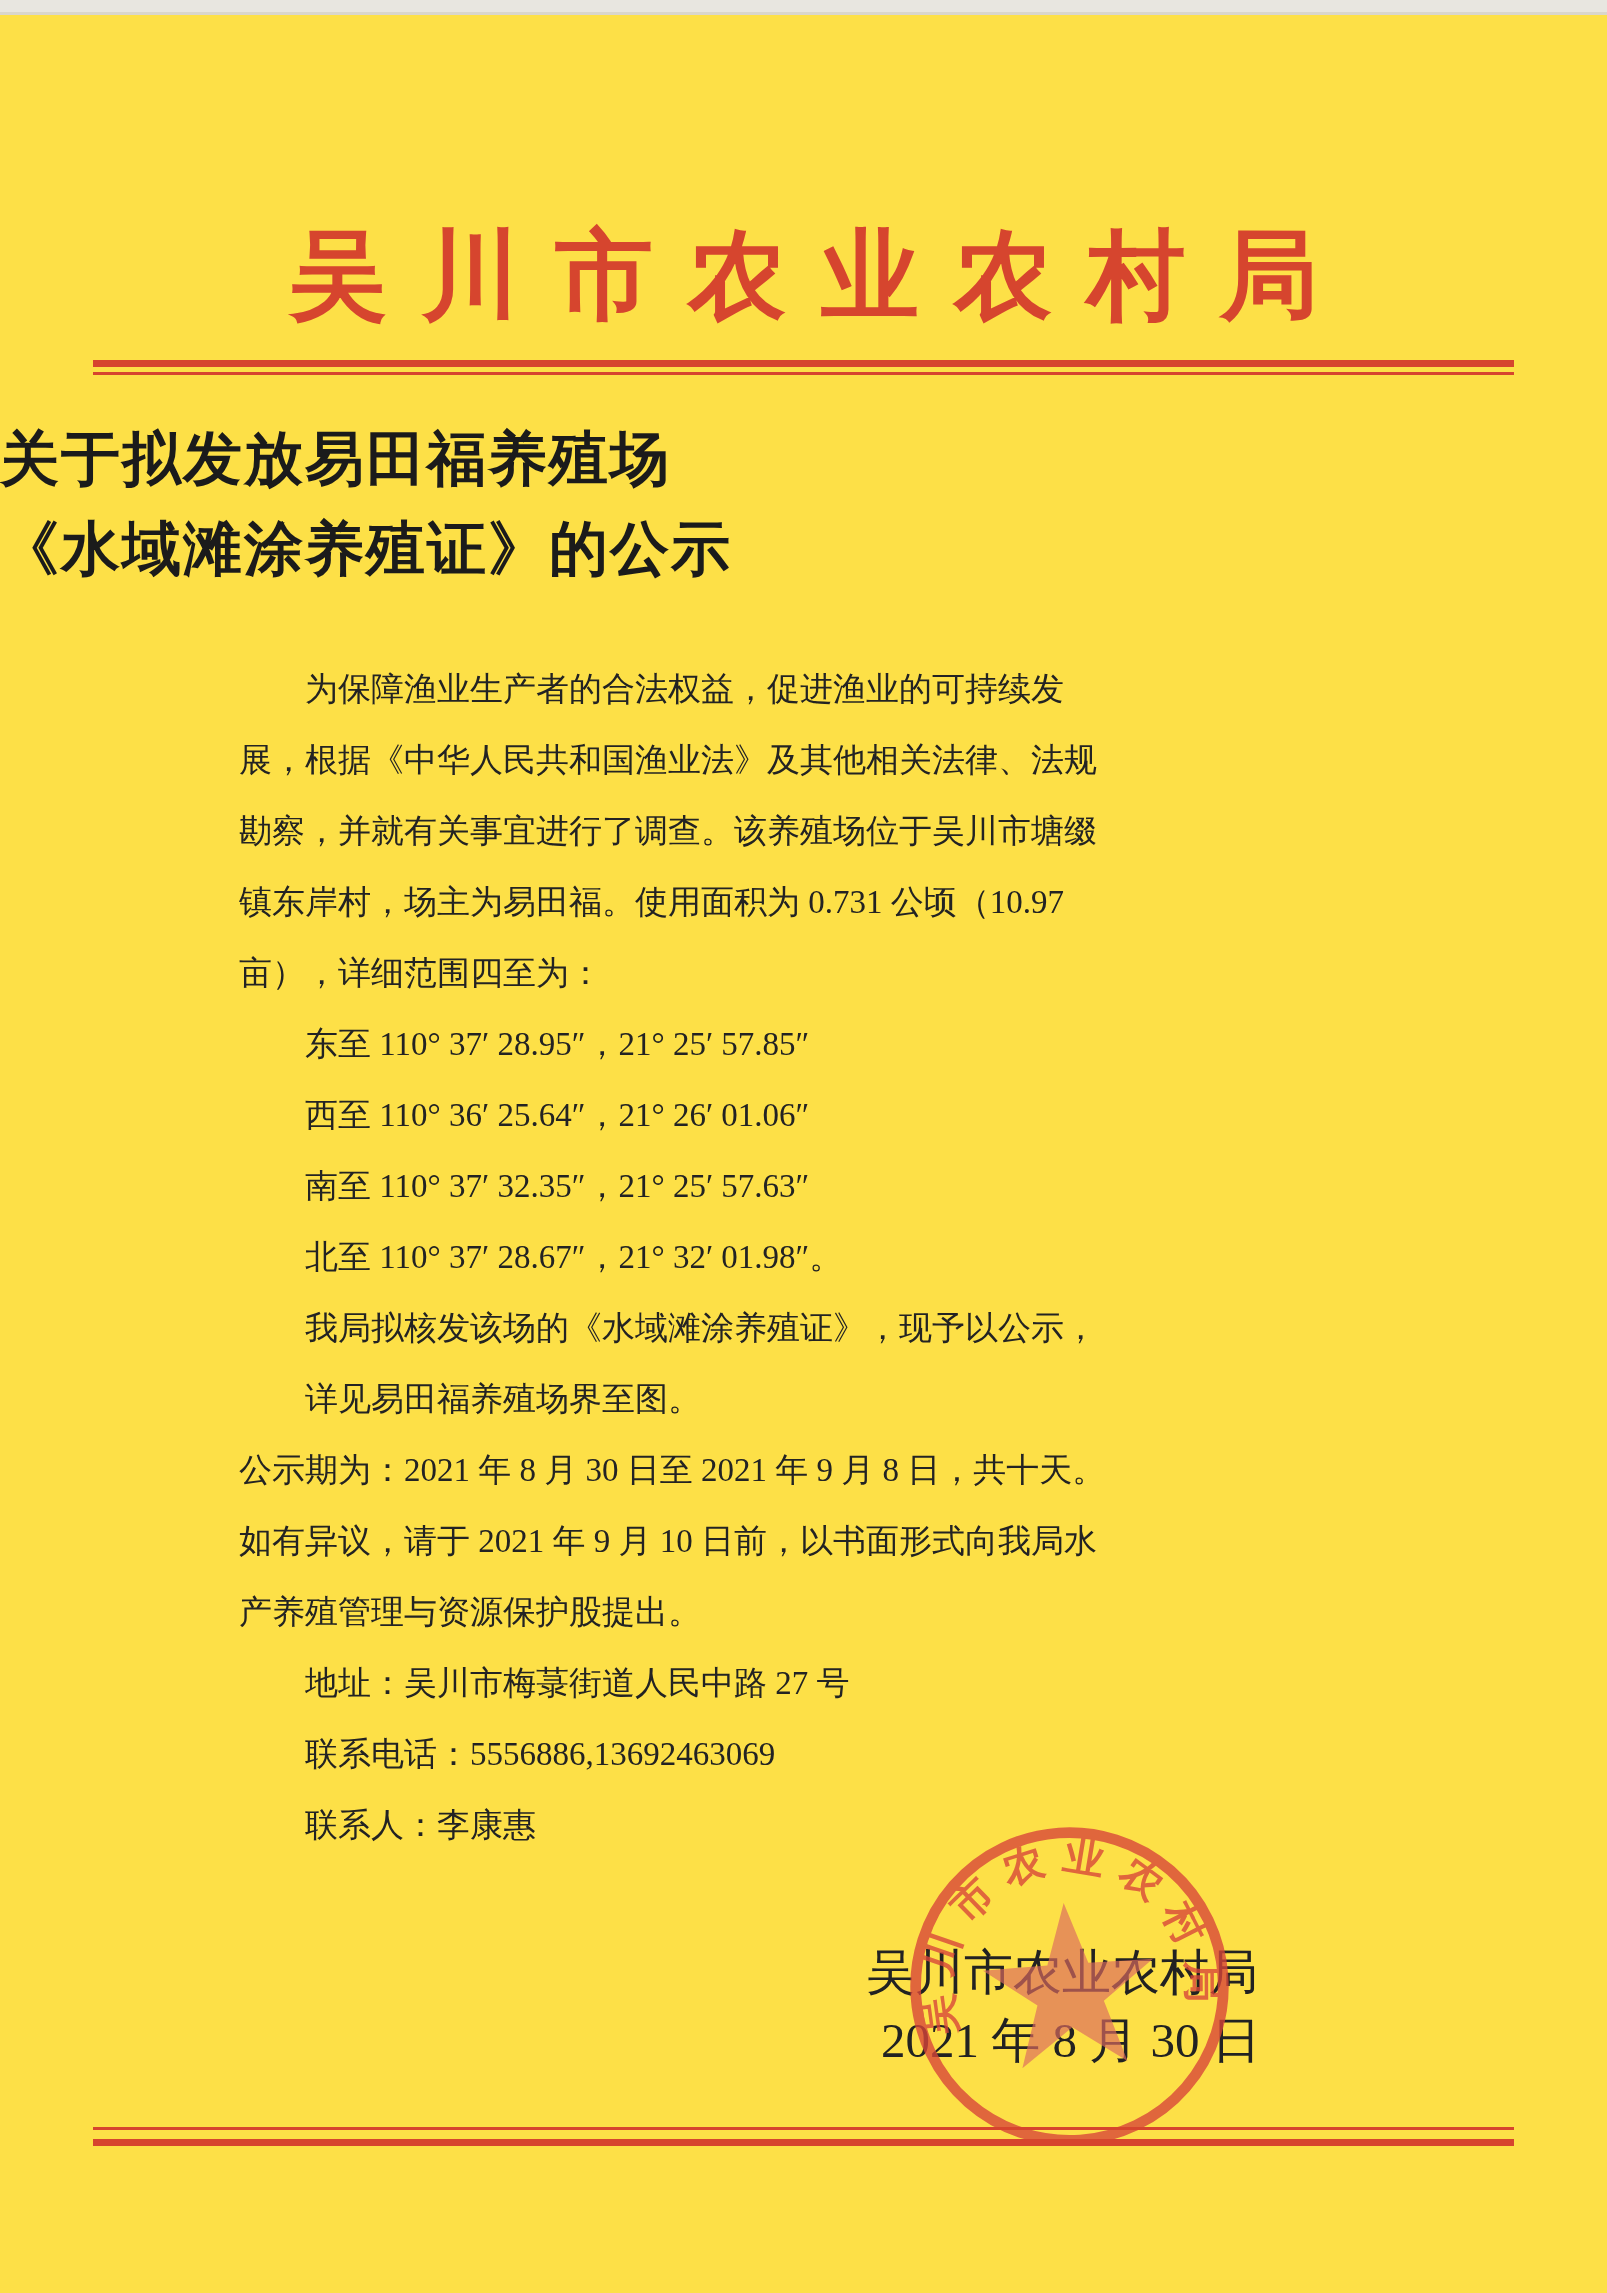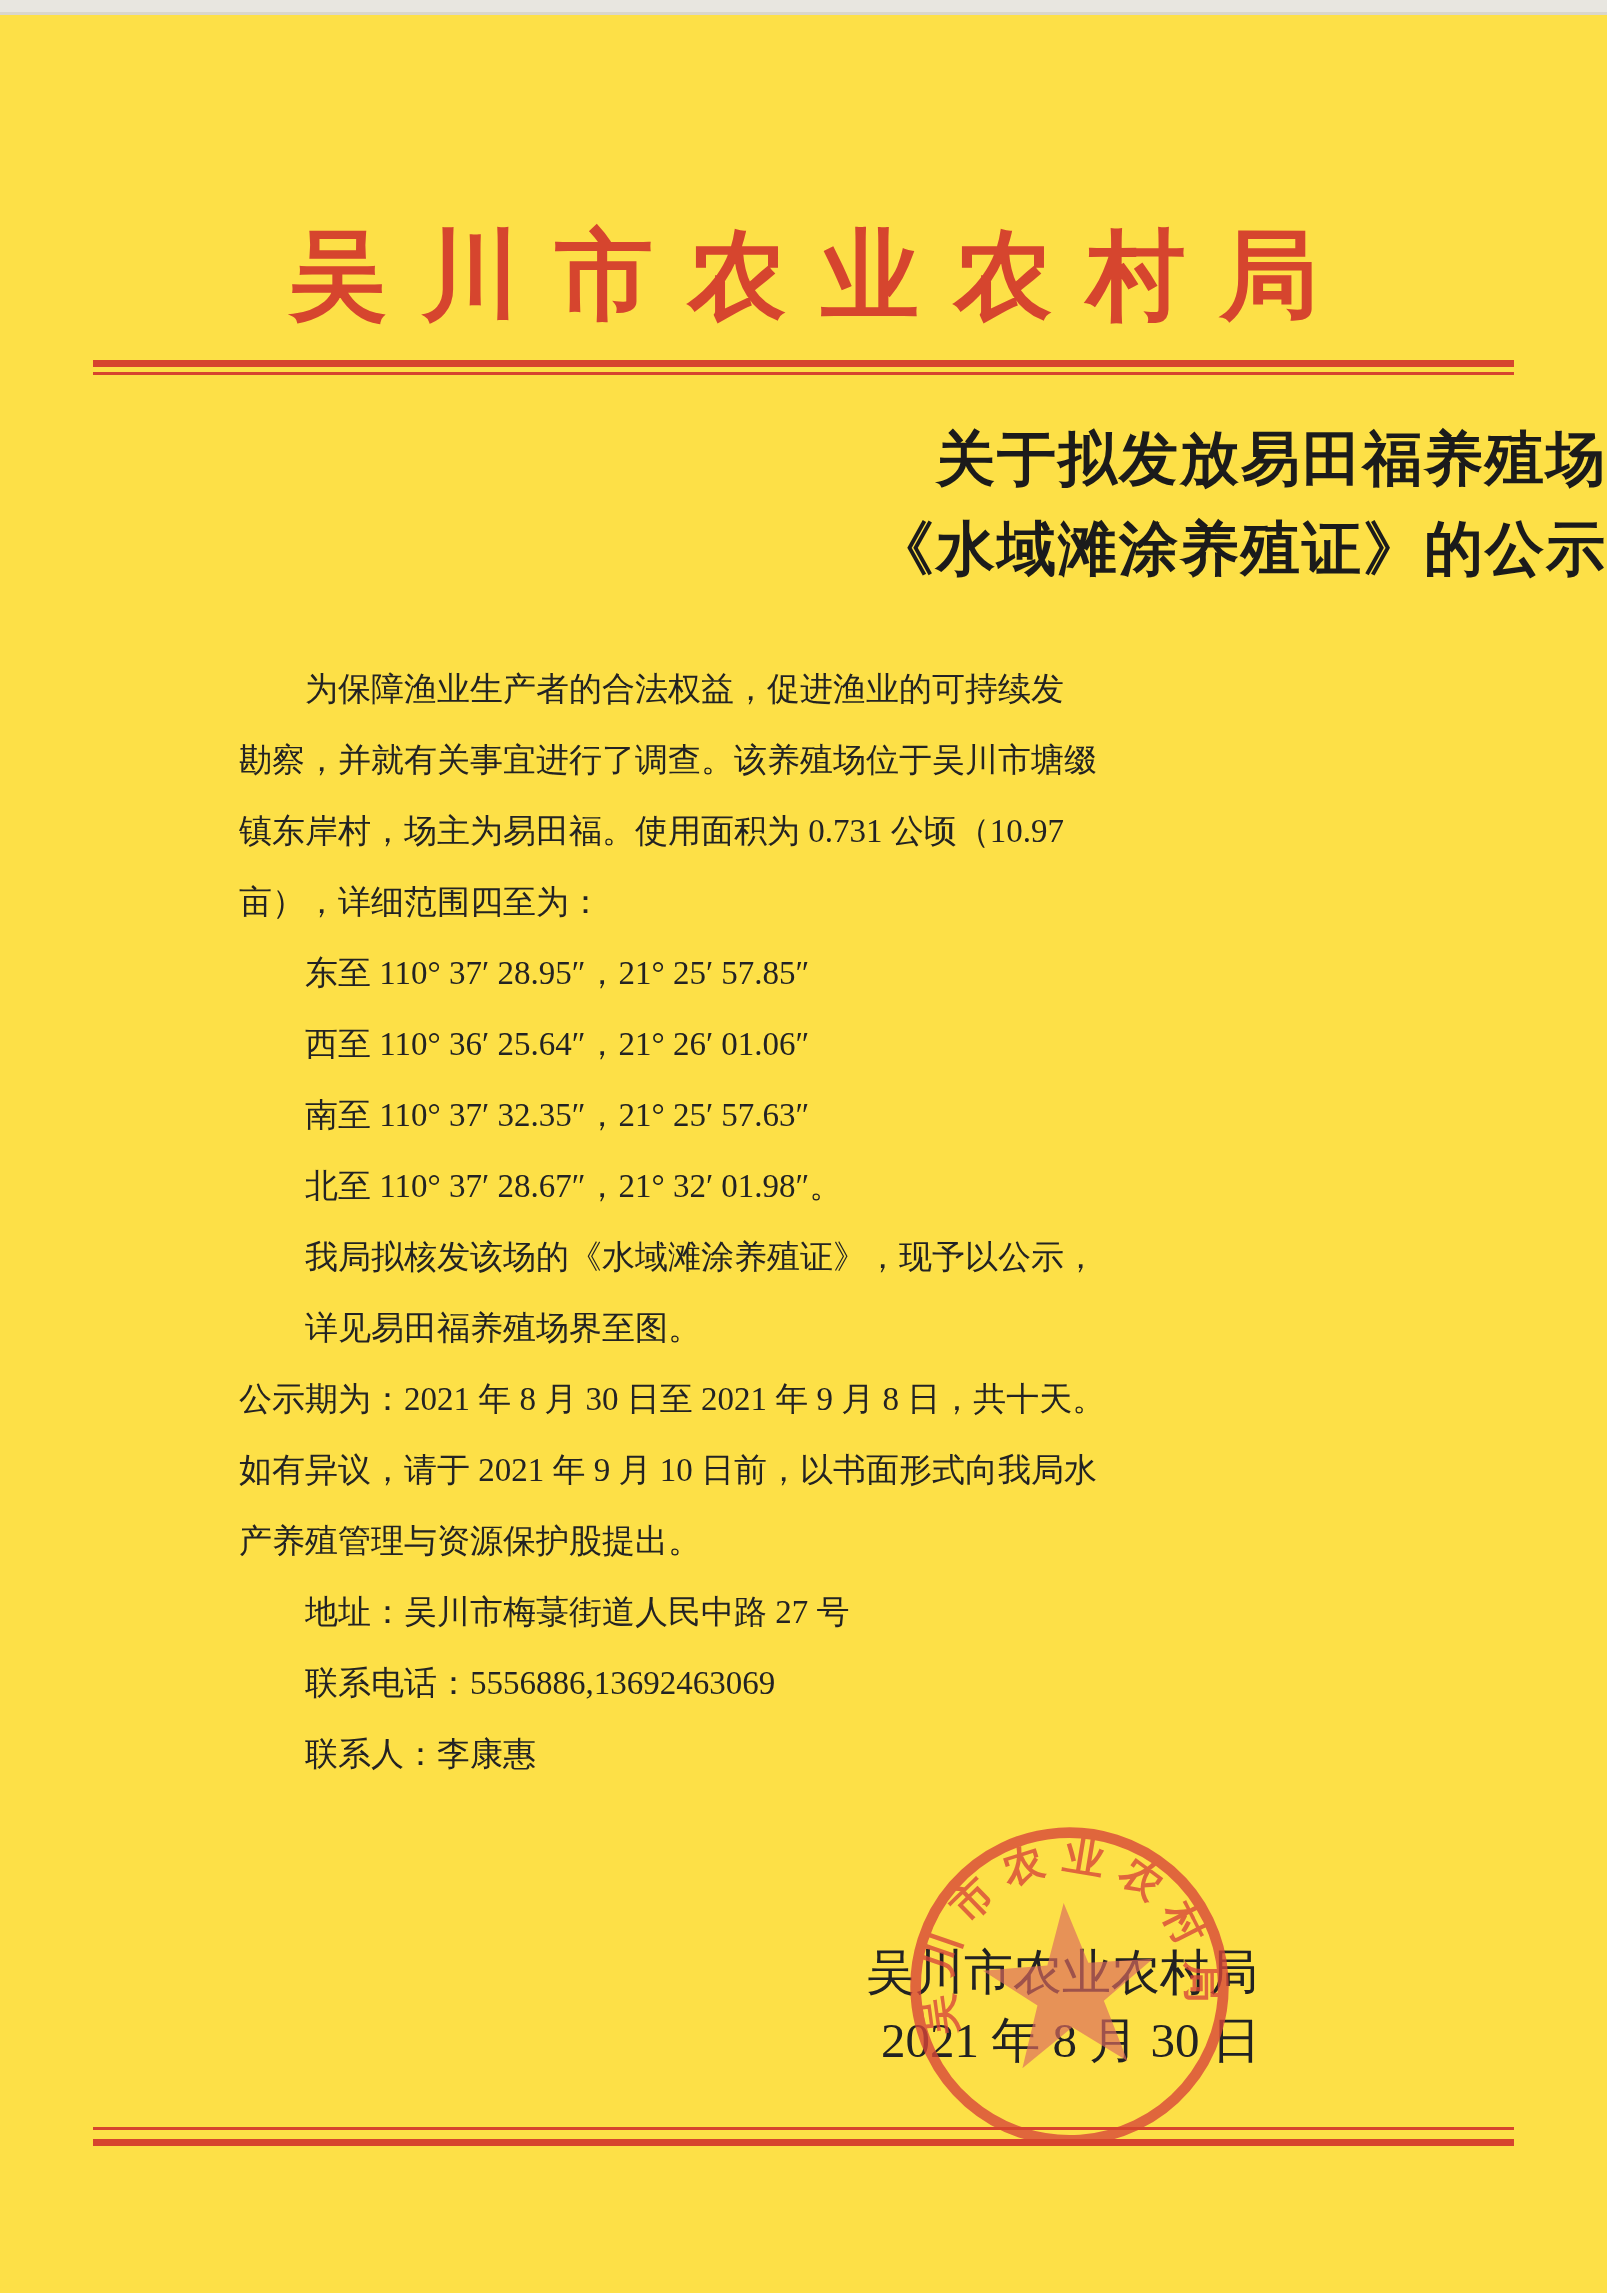--- a/index.html
+++ b/index.html
@@ -26,21 +26,21 @@
     letter-spacing:35px;
     color:var(--accent-red,#d6452e);
     white-space:nowrap;
   }
   .rules{ margin:25px 93px 0 93px; }
   .rule-thick{ height:7.8px; background:var(--accent-red,#d6452e); }
   .rule-gap{ height:4.9px; }
   .rule-thin{ height:2.9px; background:var(--accent-red,#d6452e); }
   .doc-title{
     margin-top:39px;
-    text-align:right;
+    text-align:left;
     font-family:"Liberation Sans","DejaVu Sans",sans-serif;
     font-weight:700;
     font-size:59px;
     line-height:90px;
     color:#1b1b1b;
     letter-spacing:2px;
   }
   .body-text{
     margin:60px 247px 0 239px;
     font-size:33px;
@@ -81,20 +81,21 @@
     <div class="rule-thin"></div>
   </div>
 
   <div class="doc-title">
     <div>关于拟发放易田福养殖场</div>
     <div>《水域滩涂养殖证》的公示</div>
   </div>
 
   <div class="body-text">
     <div class="line indent">为保障渔业生产者的合法权益，促进渔业的可持续发</div>
+    <div class="line">展，根据《中华人民共和国渔业法》及其他相关法律、法规</div>
     <div class="line">勘察，并就有关事宜进行了调查。该养殖场位于吴川市塘缀</div>
     <div class="line">镇东岸村，场主为易田福。使用面积为 0.731 公顷（10.97</div>
     <div class="line">亩），详细范围四至为：</div>
     <div class="line indent">东至 110° 37′ 28.95″，21° 25′ 57.85″</div>
     <div class="line indent">西至 110° 36′ 25.64″，21° 26′ 01.06″</div>
     <div class="line indent">南至 110° 37′ 32.35″，21° 25′ 57.63″</div>
     <div class="line indent">北至 110° 37′ 28.67″，21° 32′ 01.98″。</div>
     <div class="line indent">我局拟核发该场的《水域滩涂养殖证》，现予以公示，</div>
     <div class="line indent">详见易田福养殖场界至图。</div>
     <div class="line">公示期为：2021 年 8 月 30 日至 2021 年 9 月 8 日，共十天。</div>

